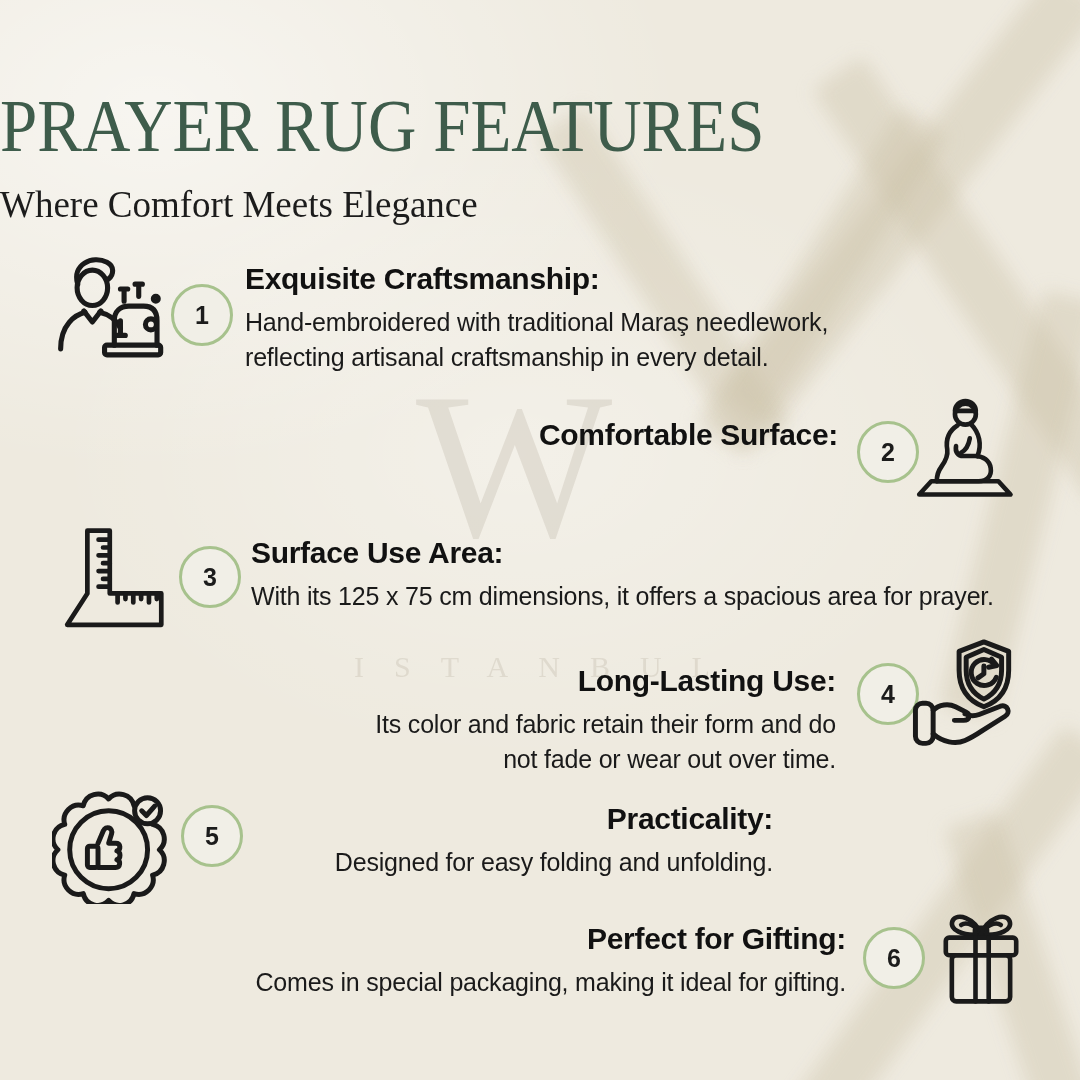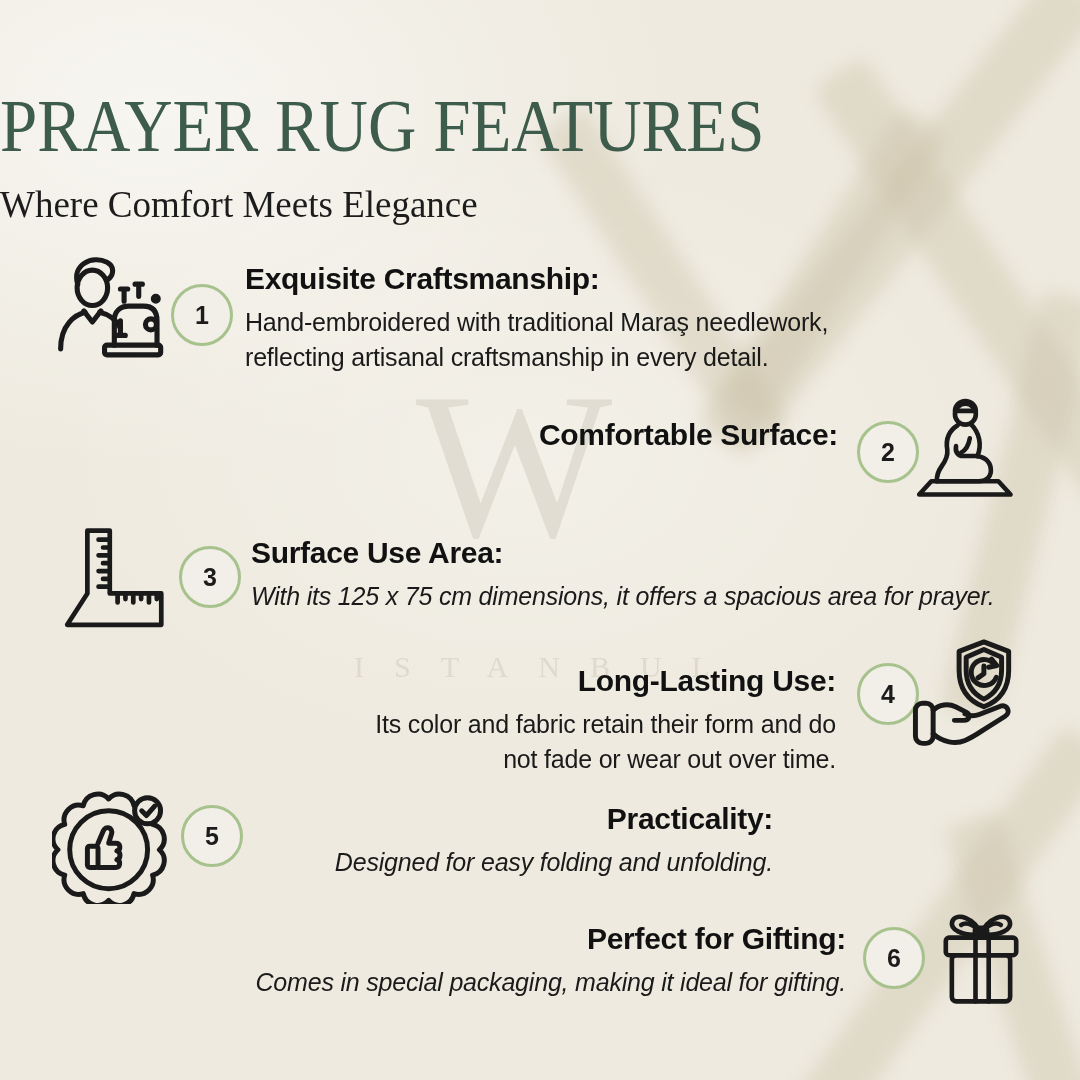--- a/index.html
+++ b/index.html
@@ -27,21 +27,21 @@
   }
   .hdr h2{
     margin:22px 0 0 0;font-family:"Liberation Serif","DejaVu Serif",serif;font-weight:400;
     font-size:37px;color:#1c1c1c;
   }
   
   .txt{position:absolute;z-index:2;}
   .txt.right{text-align:right;}
   .f-title{font-weight:700;font-size:30px;color:#111;letter-spacing:-0.3px;line-height:1.15;}
   .f-desc{font-size:25px;color:#1a1a1a;line-height:1.42;margin-top:8px;white-space:pre-line;letter-spacing:-0.2px;}
-  .nowrap .f-desc{white-space:nowrap;font-style:italic;}
+  .nowrap .f-desc{white-space:nowrap;}
   .badge{
     position:absolute;z-index:2;width:62px;height:62px;border-radius:50%;
     border:3.5px solid #a7c28d;background:#f1efe7;box-sizing:border-box;
     display:flex;align-items:center;justify-content:center;
     font-size:25px;font-weight:700;color:#1c1c1c;
   }
   .ficon{position:absolute;z-index:3;}
   .ficon svg{display:block;}
   .ic{stroke:#1a1a1a;fill:none;stroke-width:4.2;stroke-linecap:round;stroke-linejoin:round;}
   .ic-fill{fill:#eeeadf;stroke:#1a1a1a;stroke-width:4.2;stroke-linecap:round;stroke-linejoin:round;}

